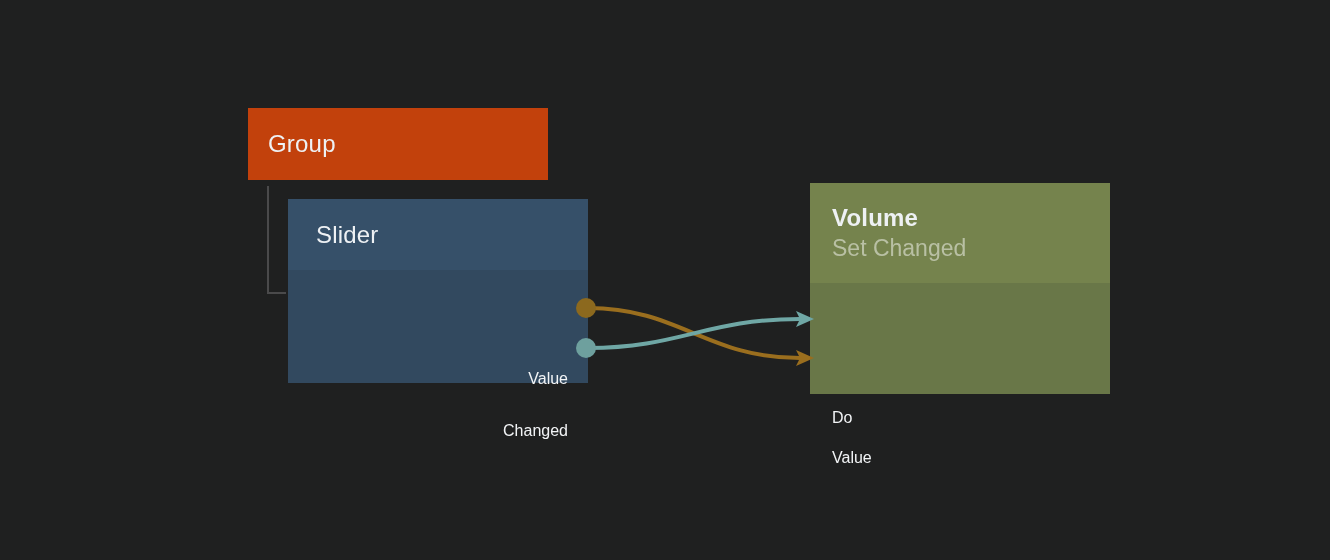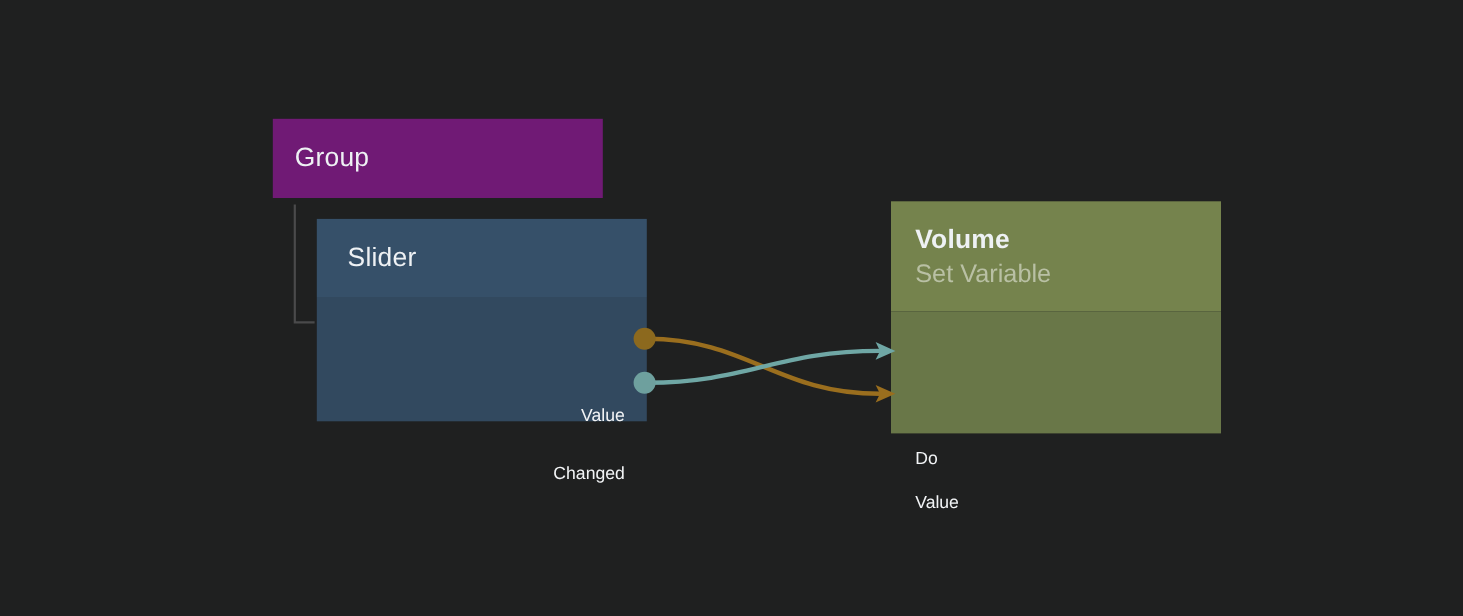--- a/index.html
+++ b/index.html
@@ -81,40 +81,40 @@
   .node-volume .node-header { height: 100px; }
   .node-volume .node-body { height: 111px; }
   .node-volume .port-do    { top: 122px; }
   .node-volume .port-value { top: 162px; }
 </style>
 </head>
 <body>
 
 <div class="canvas">
 
-  <div class="node node-group" style="background: #701a75;">
+  <div class="node node-group" style="background: #c2410c;">
     <div class="node-header">
       <div class="node-title">Group</div>
     </div>
   </div>
 
   <div class="node node-slider">
     <div class="node-header" style="background: rgb(54, 80, 105);">
       <div class="node-title">Slider</div>
     </div>
     <div class="node-body" style="background: rgb(50, 73, 95);">
       <div class="port-label out port-value">Value</div>
       <div class="port-label out port-changed">Changed</div>
     </div>
   </div>
 
   <div class="node node-volume">
     <div class="node-header" style="background: rgb(117, 131, 77);">
       <div class="node-title" style="font-weight:600;">Volume</div>
-      <div class="node-subtitle" style="color: rgb(185, 192, 164);">Set Variable</div>
+      <div class="node-subtitle" style="color: rgb(185, 192, 164);">Set Changed</div>
     </div>
     <div class="node-body" style="background: rgb(105, 119, 72);">
       <div class="port-label in port-do">Do</div>
       <div class="port-label in port-value">Value</div>
     </div>
   </div>
 
   <svg class="wire-layer" viewBox="0 0 1330 560" xmlns="http://www.w3.org/2000/svg">
 
     <path d="M 268 186 L 268 293 L 286 293" fill="none" stroke-width="2" stroke="#4a4a4b"></path>

